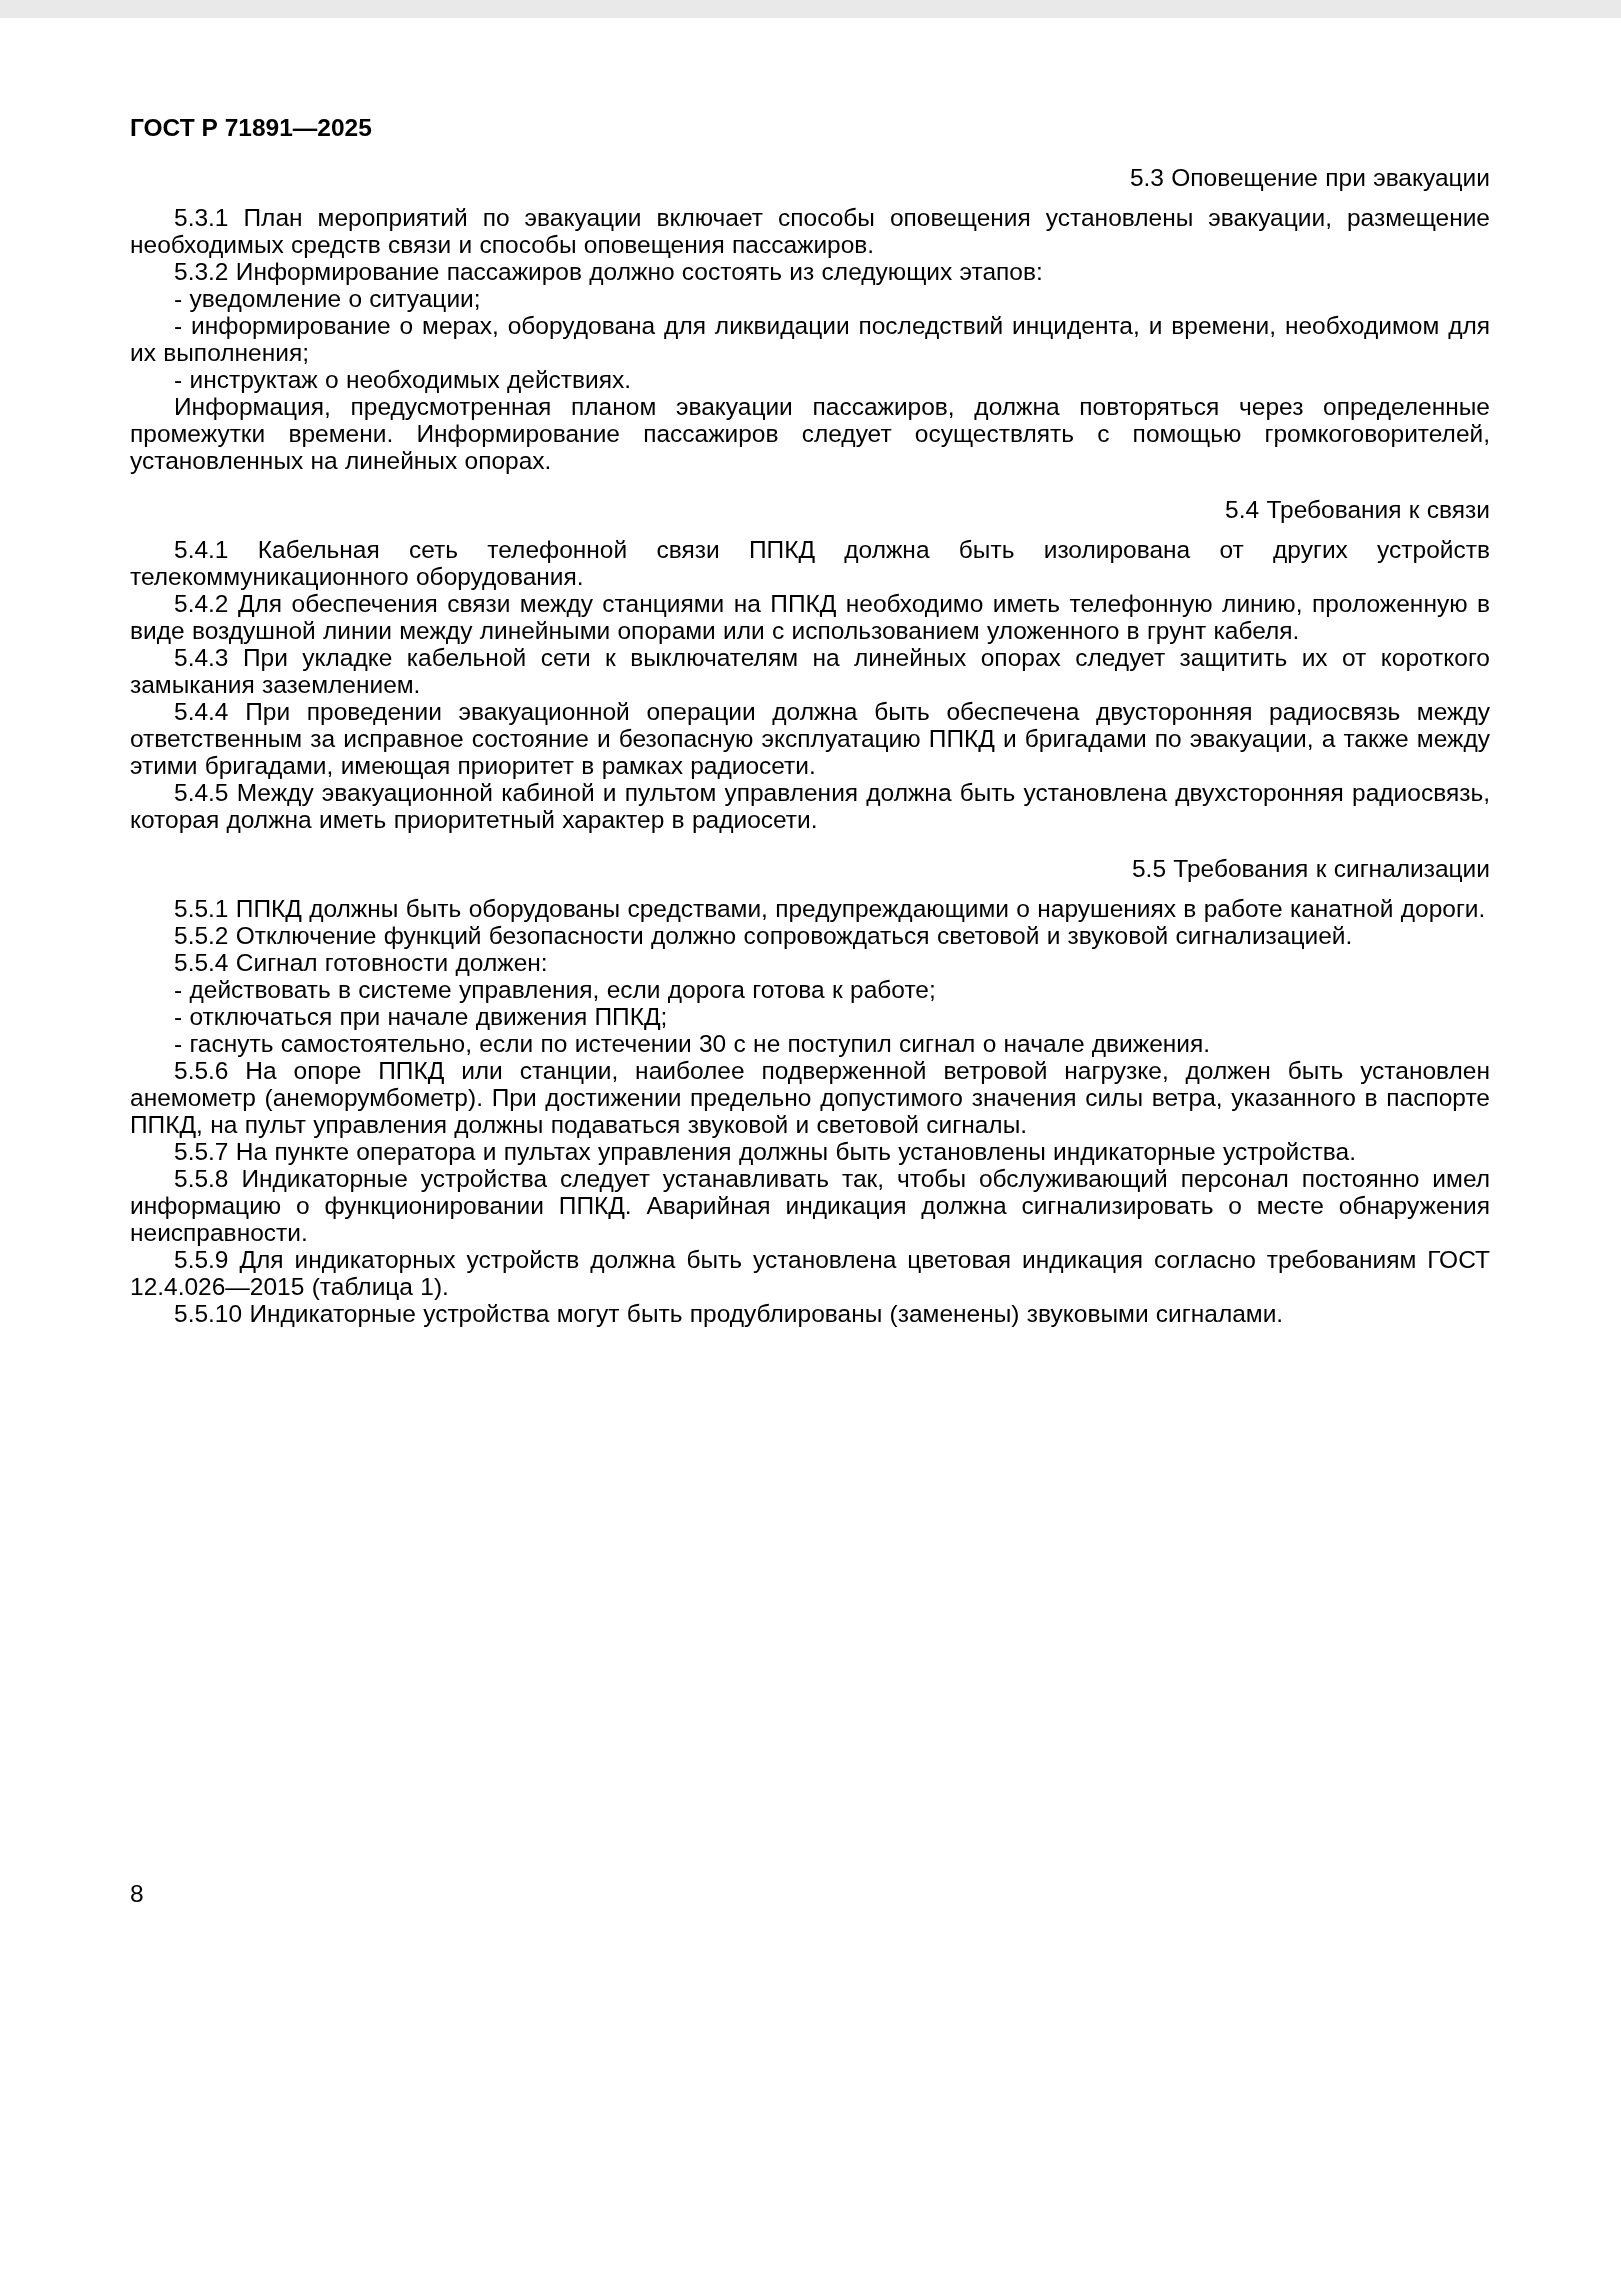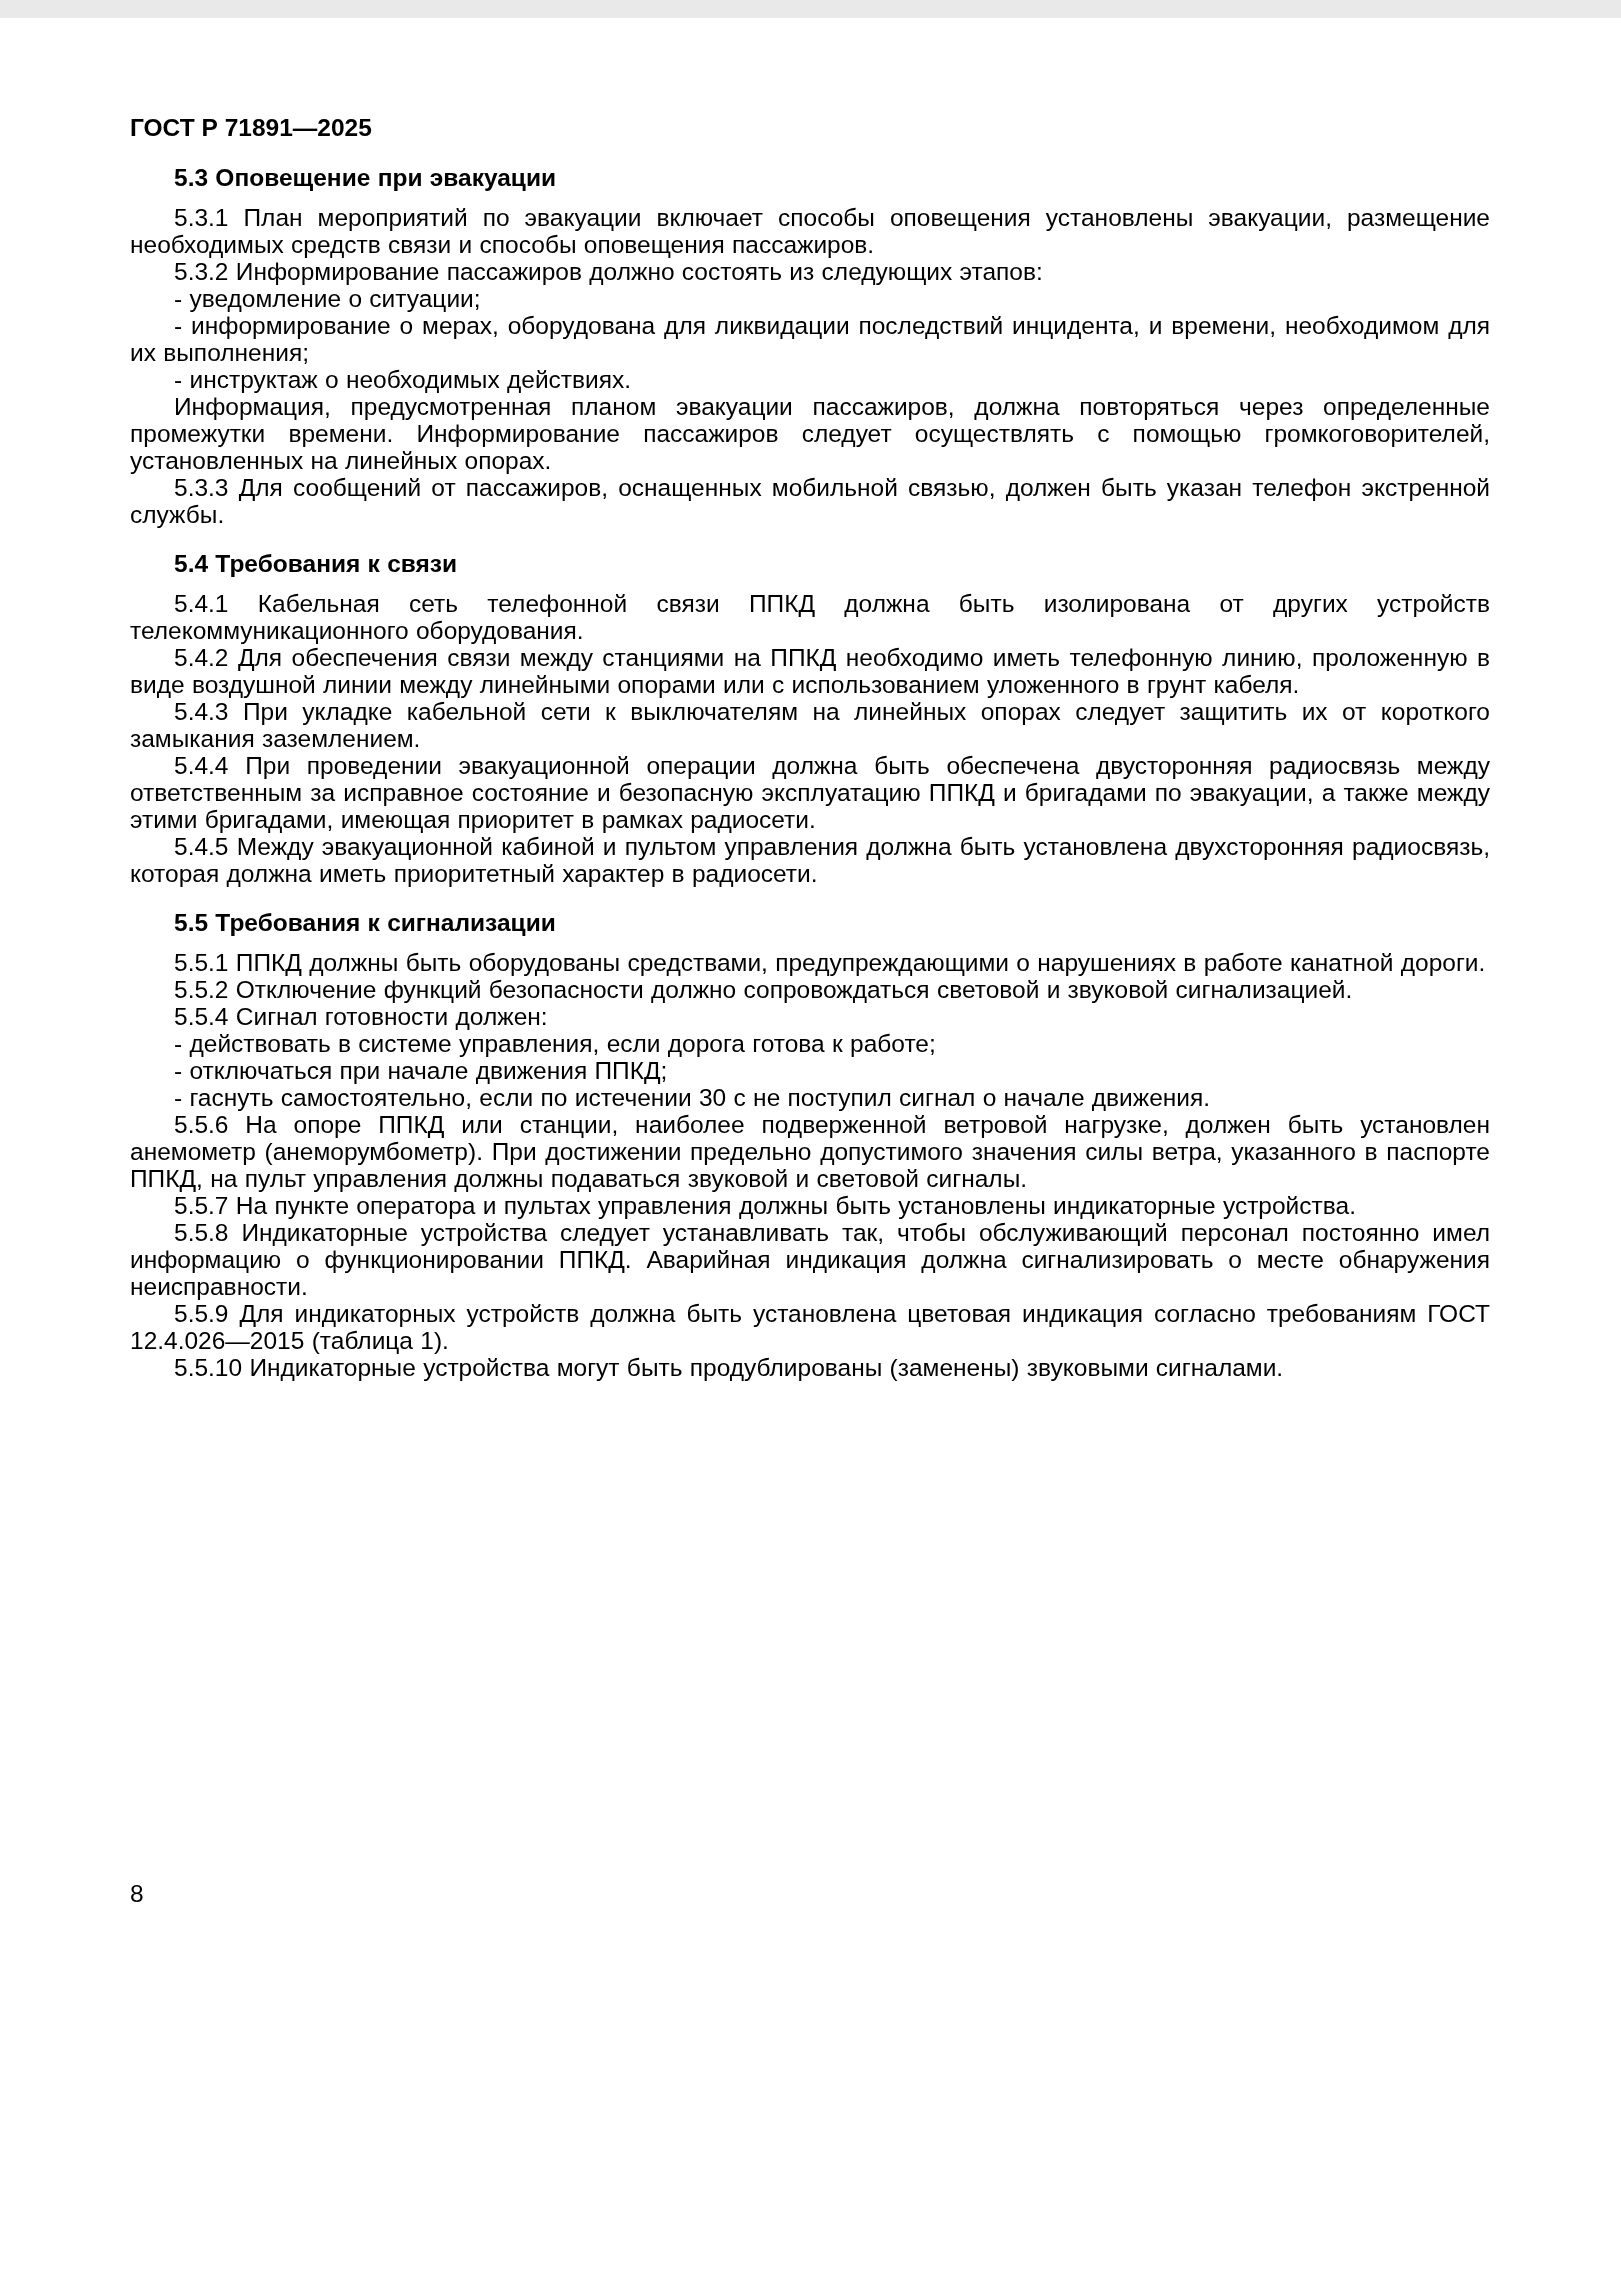--- a/index.html
+++ b/index.html
@@ -26,22 +26,22 @@
   }
   .doc-body p {
     margin: 0;
     font-size: 24.5px;
     line-height: 27px;
     text-align: justify;
     text-indent: 44px;
     word-spacing: 0.5px;
   }
   .doc-body p.h2 {
-    font-weight: 700;
-    text-align: left;
+    font-weight: 400;
+    text-align: right;
     margin: 22.5px 0 12.7px 0;
   }
   .page-footer {
     position: absolute;
     left: 130px;
     top: 1862px;
     font-size: 24.5px;
     line-height: 27.4px;
   }
 </style>
@@ -54,21 +54,20 @@
   </div>
 
   <div class="doc-body">
       <p class="h2">5.3 Оповещение при эвакуации</p>
       <p class="p">5.3.1 План мероприятий по эвакуации включает способы оповещения установлены эвакуации, размещение необходимых средств связи и способы оповещения пассажиров.</p>
       <p class="p">5.3.2 Информирование пассажиров должно состоять из следующих этапов:</p>
       <p class="li">- уведомление о ситуации;</p>
       <p class="li">- информирование о мерах, оборудована для ликвидации последствий инцидента, и времени, необходимом для их выполнения;</p>
       <p class="li">- инструктаж о необходимых действиях.</p>
       <p class="p">Информация, предусмотренная планом эвакуации пассажиров, должна повторяться через определенные промежутки времени. Информирование пассажиров следует осуществлять с помощью громкоговорителей, установленных на линейных опорах.</p>
-      <p class="p">5.3.3 Для сообщений от пассажиров, оснащенных мобильной связью, должен быть указан телефон экстренной службы.</p>
       <p class="h2">5.4 Требования к связи</p>
       <p class="p">5.4.1 Кабельная сеть телефонной связи ППКД должна быть изолирована от других устройств телекоммуникационного оборудования.</p>
       <p class="p">5.4.2 Для обеспечения связи между станциями на ППКД необходимо иметь телефонную линию, проложенную в виде воздушной линии между линейными опорами или с использованием уложенного в грунт кабеля.</p>
       <p class="p">5.4.3 При укладке кабельной сети к выключателям на линейных опорах следует защитить их от короткого замыкания заземлением.</p>
       <p class="p">5.4.4 При проведении эвакуационной операции должна быть обеспечена двусторонняя радиосвязь между ответственным за исправное состояние и безопасную эксплуатацию ППКД и бригадами по эвакуации, а также между этими бригадами, имеющая приоритет в рамках радиосети.</p>
       <p class="p">5.4.5 Между эвакуационной кабиной и пультом управления должна быть установлена двухсторонняя радиосвязь, которая должна иметь приоритетный характер в радиосети.</p>
       <p class="h2">5.5 Требования к сигнализации</p>
       <p class="p">5.5.1 ППКД должны быть оборудованы средствами, предупреждающими о нарушениях в работе канатной дороги.</p>
       <p class="p">5.5.2 Отключение функций безопасности должно сопровождаться световой и звуковой сигнализацией.</p>
       <p class="p">5.5.4 Сигнал готовности должен:</p>

